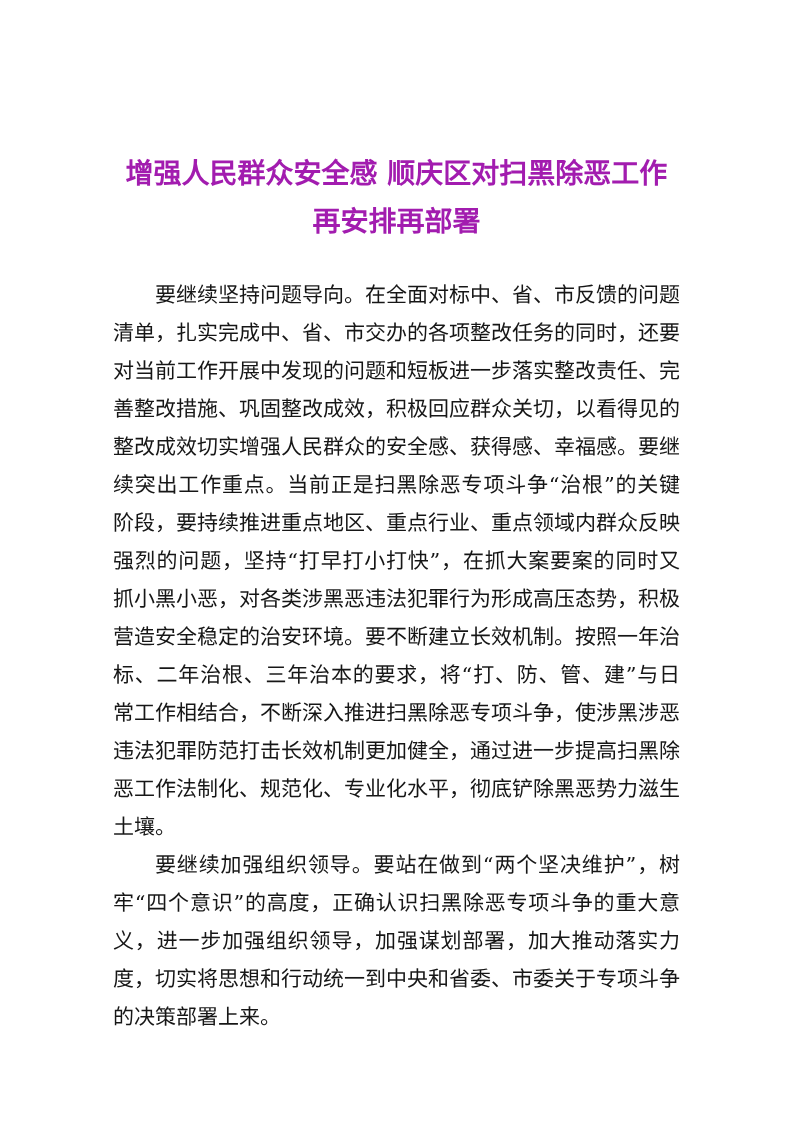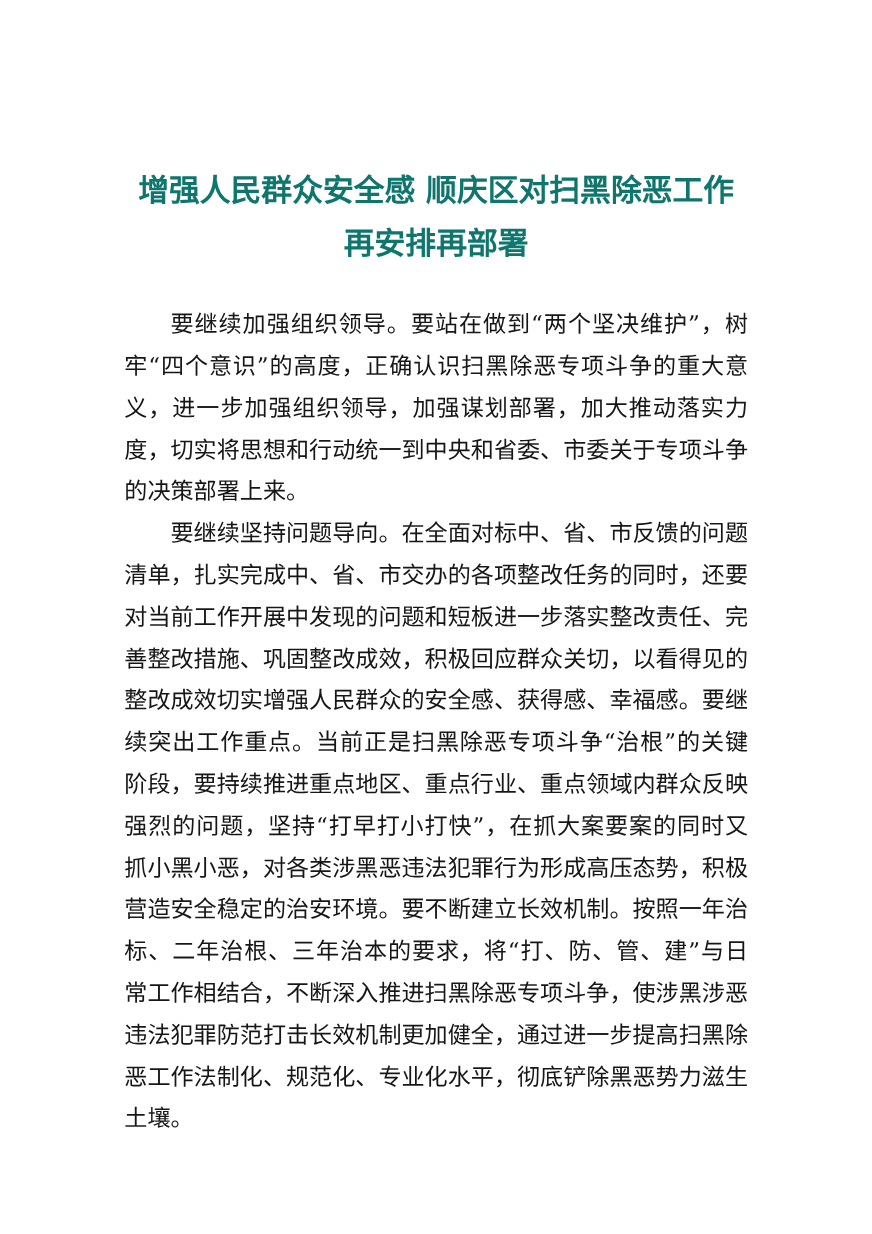--- a/index.html
+++ b/index.html
@@ -17,21 +17,21 @@
     color: #111111;
     overflow: hidden;
   }
   .doc-title {
     margin: 0 0 30px 0;
     font-family: "DejaVu Serif", "Liberation Serif", serif;
     font-weight: bold;
     font-size: 28px;
     line-height: 48px;
     text-align: center;
-    color: #0f766e;
+    color: #a21caf;
     letter-spacing: 0;
   }
   .doc-body {
     font-family: "DejaVu Serif", "Liberation Serif", serif;
     font-size: 21px;
     line-height: 38px;
     text-align: justify;
     text-justify: inter-ideograph;
     color: #161616;
   }
@@ -40,16 +40,16 @@
     padding: 0;
     text-indent: 2em;
   }
 </style>
 </head>
 <body>
 
 <div class="page">
   <h1 class="doc-title">增强人民群众安全感 顺庆区对扫黑除恶工作再安排再部署</h1>
   <div class="doc-body">
+    <p>要继续坚持问题导向。在全面对标中、省、市反馈的问题清单，扎实完成中、省、市交办的各项整改任务的同时，还要对当前工作开展中发现的问题和短板进一步落实整改责任、完善整改措施、巩固整改成效，积极回应群众关切，以看得见的整改成效切实增强人民群众的安全感、获得感、幸福感。要继续突出工作重点。当前正是扫黑除恶专项斗争“治根”的关键阶段，要持续推进重点地区、重点行业、重点领域内群众反映强烈的问题，坚持“打早打小打快”，在抓大案要案的同时又抓小黑小恶，对各类涉黑恶违法犯罪行为形成高压态势，积极营造安全稳定的治安环境。要不断建立长效机制。按照一年治标、二年治根、三年治本的要求，将“打、防、管、建”与日常工作相结合，不断深入推进扫黑除恶专项斗争，使涉黑涉恶违法犯罪防范打击长效机制更加健全，通过进一步提高扫黑除恶工作法制化、规范化、专业化水平，彻底铲除黑恶势力滋生土壤。</p>
     <p>要继续加强组织领导。要站在做到“两个坚决维护”，树牢“四个意识”的高度，正确认识扫黑除恶专项斗争的重大意义，进一步加强组织领导，加强谋划部署，加大推动落实力度，切实将思想和行动统一到中央和省委、市委关于专项斗争的决策部署上来。</p>
-    <p>要继续坚持问题导向。在全面对标中、省、市反馈的问题清单，扎实完成中、省、市交办的各项整改任务的同时，还要对当前工作开展中发现的问题和短板进一步落实整改责任、完善整改措施、巩固整改成效，积极回应群众关切，以看得见的整改成效切实增强人民群众的安全感、获得感、幸福感。要继续突出工作重点。当前正是扫黑除恶专项斗争“治根”的关键阶段，要持续推进重点地区、重点行业、重点领域内群众反映强烈的问题，坚持“打早打小打快”，在抓大案要案的同时又抓小黑小恶，对各类涉黑恶违法犯罪行为形成高压态势，积极营造安全稳定的治安环境。要不断建立长效机制。按照一年治标、二年治根、三年治本的要求，将“打、防、管、建”与日常工作相结合，不断深入推进扫黑除恶专项斗争，使涉黑涉恶违法犯罪防范打击长效机制更加健全，通过进一步提高扫黑除恶工作法制化、规范化、专业化水平，彻底铲除黑恶势力滋生土壤。</p>
   </div>
 </div>
 
 </body></html>

